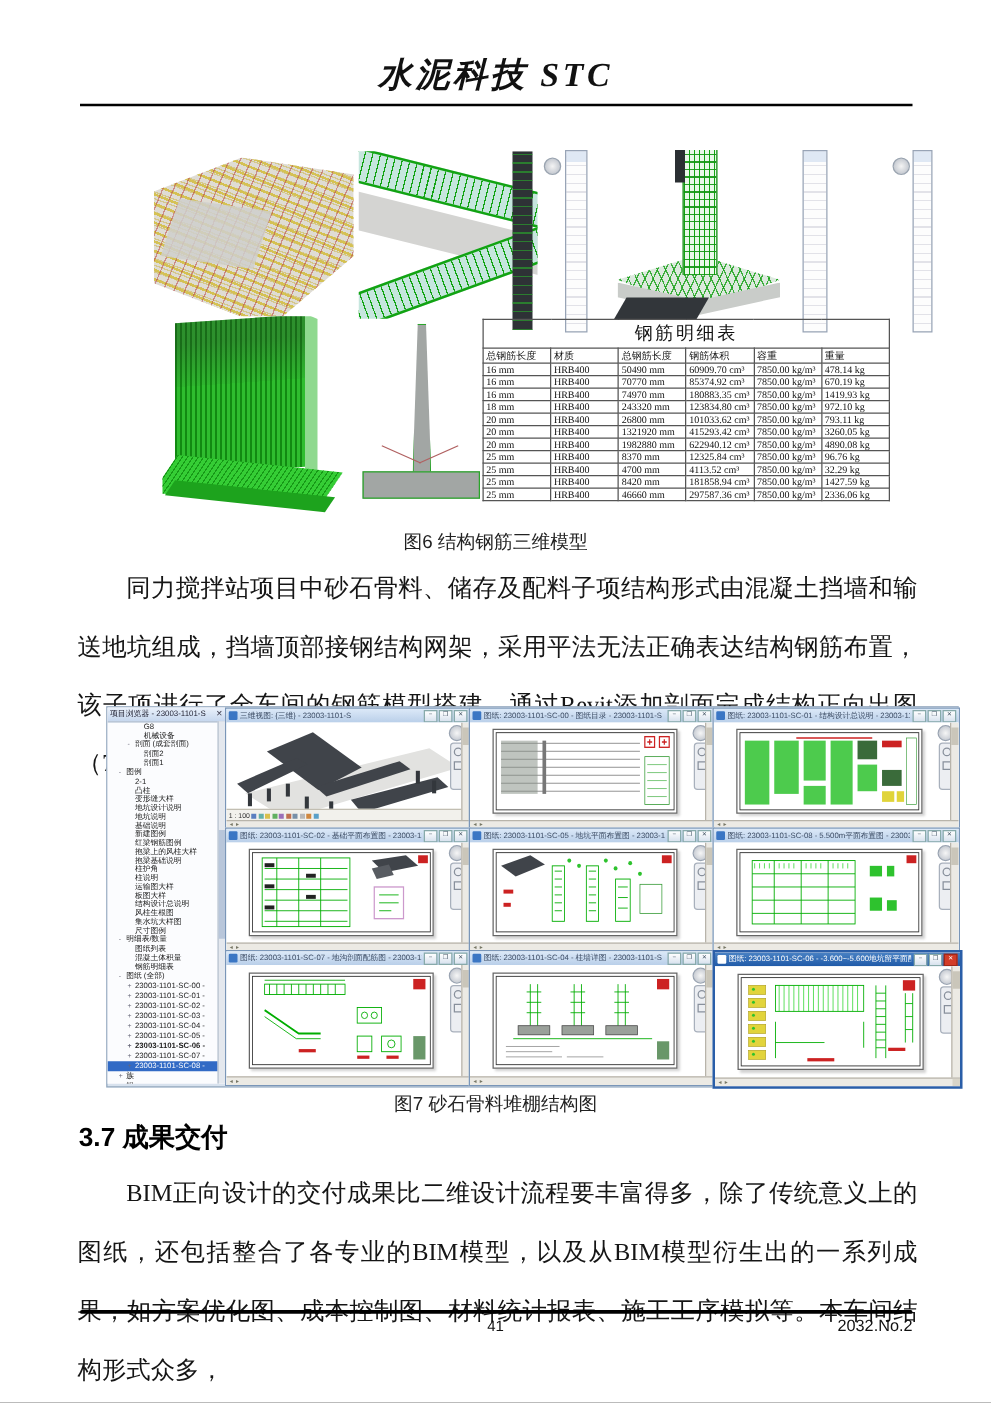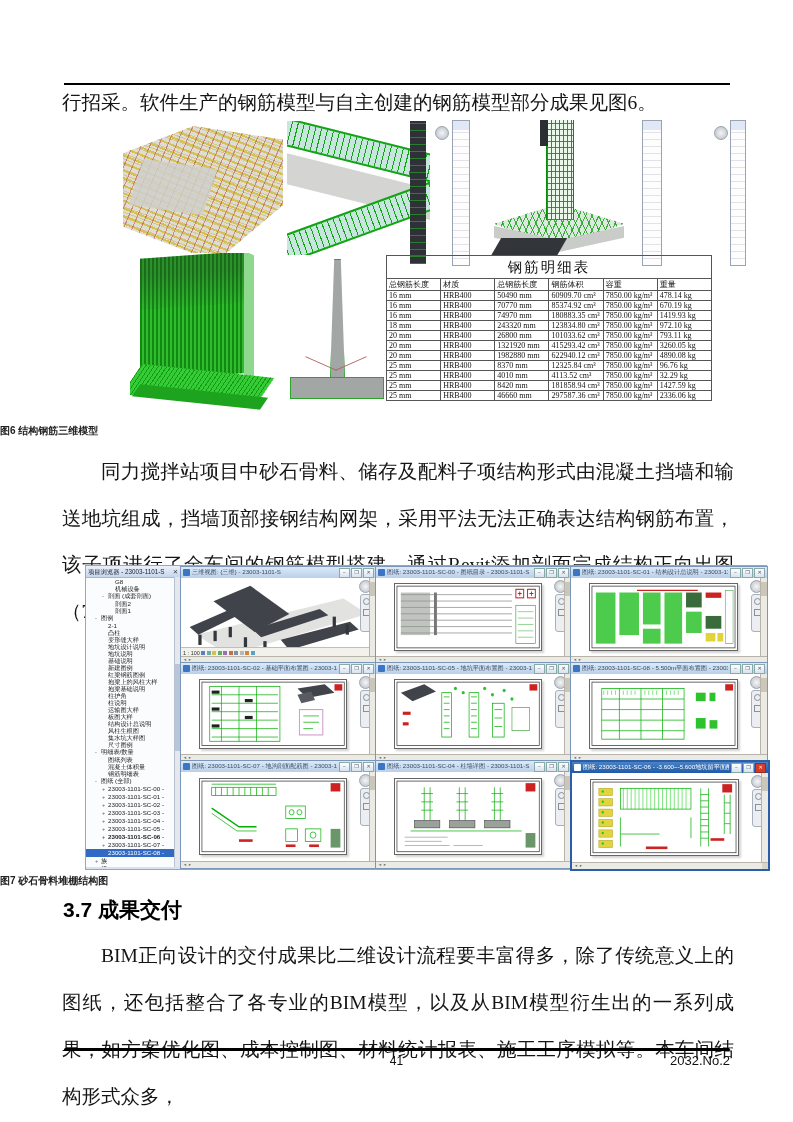--- a/index.html
+++ b/index.html
@@ -13,21 +13,21 @@
   #header-rule{position:absolute;left:64px;top:83px;width:666px;height:2px;background:#000;}
   #footer-rule{position:absolute;left:64px;top:1048px;width:666px;height:3px;background:#000;border-radius:2px;}
   #page-number{position:absolute;left:0;top:1054px;width:100%;text-align:center;font-size:12px;}
   #issue-label{position:absolute;right:63px;top:1053px;font-size:13px;}
 
   
   .para{position:absolute;left:62px;width:672px;font-size:19.5px;text-align:justify;color:#151515;}
   #para1{top:88px;line-height:30px;}
   #para2{top:449px;line-height:46.5px;text-indent:2em;}
   #para3{top:932px;line-height:47px;text-indent:2em;}
-  .fig-caption{position:absolute;left:0;width:100%;font-weight:bold;font-size:10px;color:#222;}
+  .fig-caption{position:absolute;left:0;width:100%;text-align:center;font-weight:normal;font-size:15px;color:#222;}
   #fig6-caption{top:424px;}
   #fig7-caption{top:874px;}
   #section-heading{position:absolute;left:63px;top:896px;font-size:21px;font-weight:bold;color:#000;}
 
   
   #fig6{position:absolute;left:110px;top:118px;width:636px;height:300px;}
   #fig6 .art{position:absolute;overflow:hidden;}
   #art-rebar-corner{left:13px;top:8px;width:160px;height:136px;
     background:
       repeating-linear-gradient(113deg, rgba(186,72,72,.55) 0 1px, transparent 1px 8px),
@@ -142,23 +142,23 @@
   svg .g{stroke:#00ad00;fill:none;stroke-width:.7;}
   svg .gf{fill:#2ec22e;stroke:none;}
   svg .dk{fill:#40444a;stroke:none;}
   svg .bk{stroke:#333;fill:none;stroke-width:.7;}
 </style>
 </head>
 <body>
 
 <div id="page">
 
+  <div id="journal-title">水泥科技 STC</div>
   <div id="header-rule"></div>
 
-  <div id="para1" class="para">行招采。软件生产的钢筋模型与自主创建的钢筋模型部分成果见图6。</div>
 
   <div id="fig6">
     <div id="art-rebar-corner" class="art">
         <div class="slab"></div>
       </div>
     <div id="art-beams" class="art">
       <div class="wallband"></div>
       <div id="beamA" class="beam"></div>
       <div id="beamB" class="beam"></div>
       <div class="darkcol"></div>
@@ -273,21 +273,21 @@
             <td>HRB400</td>
             <td>8370 mm</td>
             <td>12325.84 cm³</td>
             <td>7850.00 kg/m³</td>
             <td>96.76 kg</td>
           </tr>
 
           <tr>
             <td>25 mm</td>
             <td>HRB400</td>
-            <td>4010 mm</td>
+            <td>4700 mm</td>
             <td>4113.52 cm³</td>
             <td>7850.00 kg/m³</td>
             <td>32.29 kg</td>
           </tr>
 
           <tr>
             <td>25 mm</td>
             <td>HRB400</td>
             <td>8420 mm</td>
             <td>181858.94 cm³</td>

